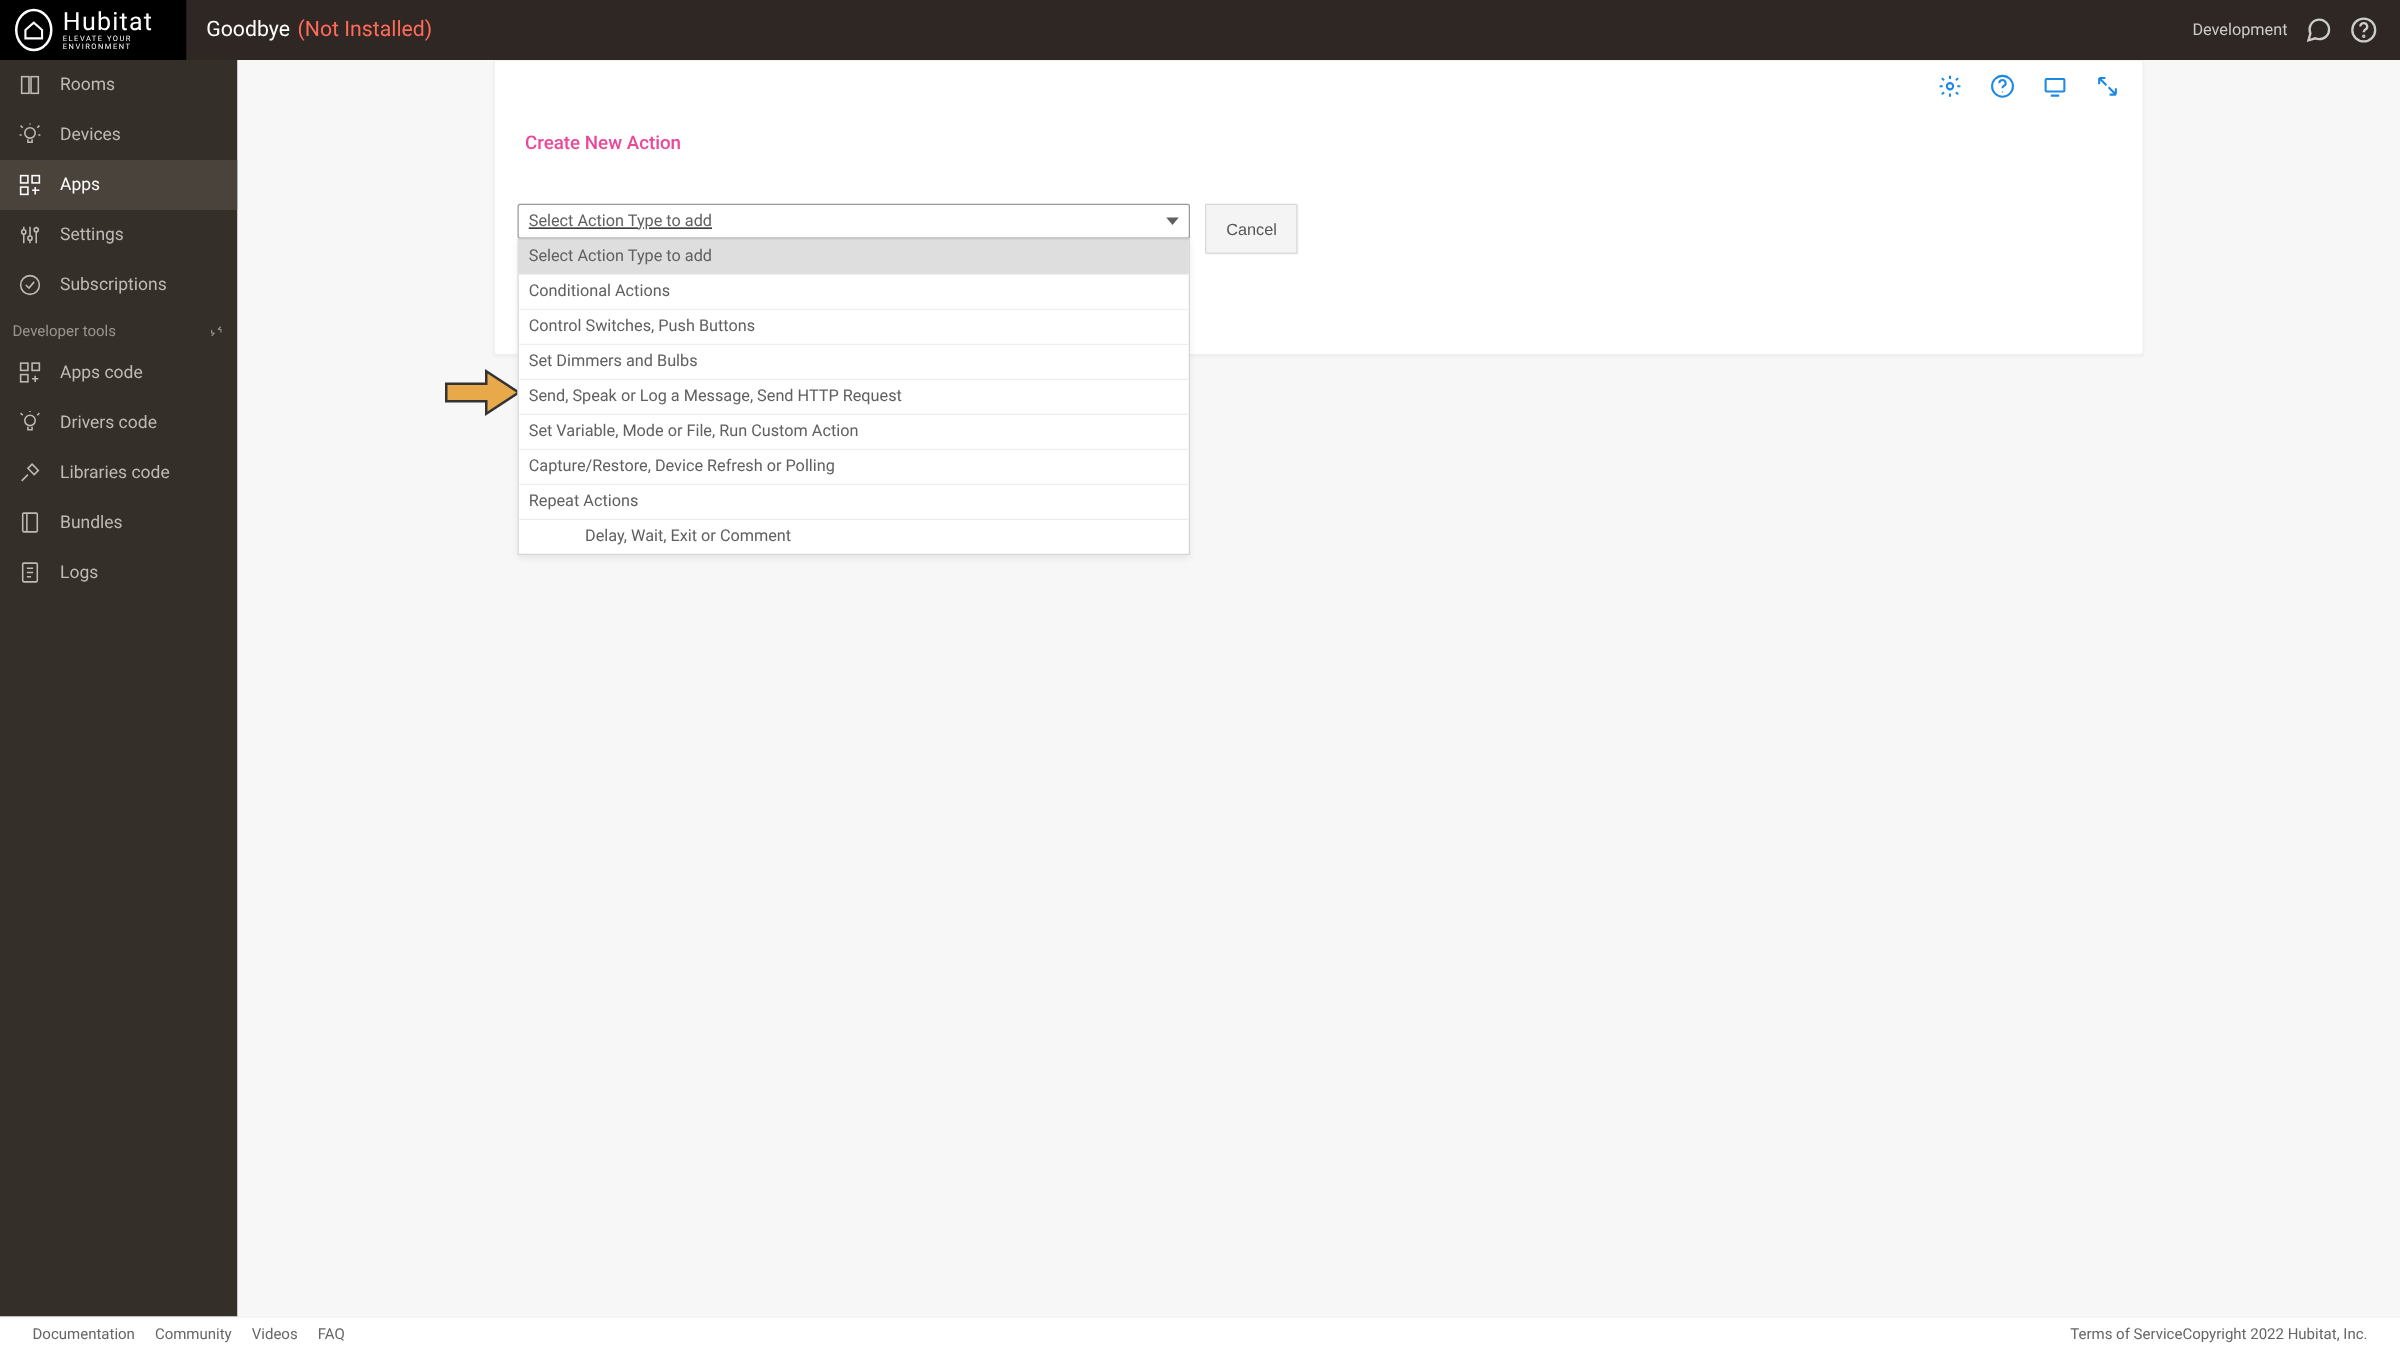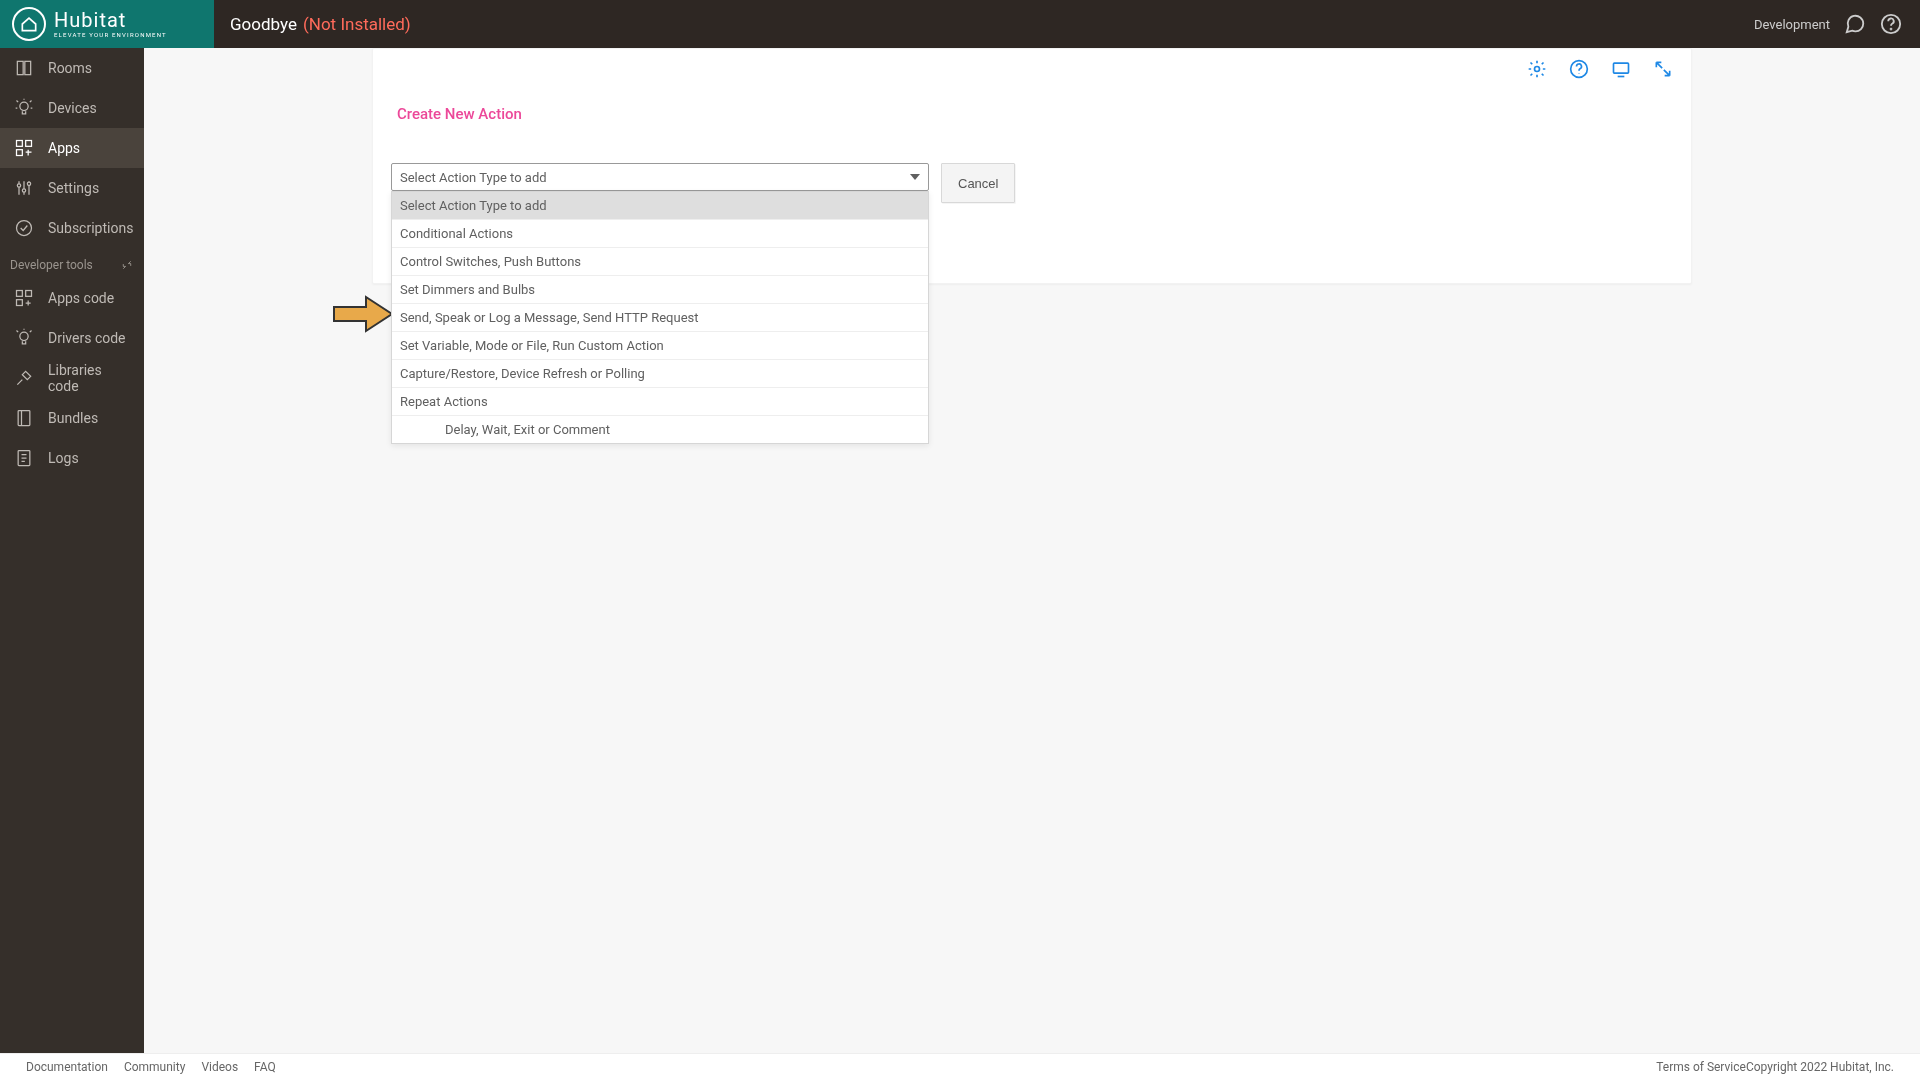--- a/index.html
+++ b/index.html
@@ -1,54 +1,54 @@
 <!DOCTYPE html>
 <html><head>
 <meta charset="utf-8">
 <style>
 * { margin: 0; padding: 0; box-sizing: border-box; }
 body { font-family: -apple-system, BlinkMacSystemFont, "Segoe UI", Roboto, Arial, sans-serif; font-size: 14px; background: #fff; overflow: hidden; }
 
 .app { display: flex; flex-direction: column; height: 100vh; width: 100vw; }
 
 .topbar { height: 48px; background: #2e2723; display: flex; align-items: center; }
-.logo-block { width: 214px; height: 48px; background: #0f766e; display: flex; align-items: center; padding-left: 12px; gap: 8px; }
+.logo-block { width: 149px; height: 48px; background: #000000; display: flex; align-items: center; padding-left: 12px; gap: 8px; justify-content: space-between; }
 .logo-circle { width: 34px; height: 34px; border: 2px solid #fff; border-radius: 50%; display:flex; align-items:center; justify-content:center;}
 .logo-circle svg { display:block; }
 .logo-text { color:#fff; display:flex; flex-direction:column; line-height:1; }
 .logo-word { font-size: 20px; font-weight: 400; letter-spacing: 1px; }
 .logo-sub { font-size: 6px; letter-spacing: 1.2px; margin-top:2px; }
 .page-title { color:#fff; font-size:17px; font-weight:400; padding-left:16px; display:flex; align-items:center; gap:6px;}
 .page-title .status { color: #ff6b5b; }
 .topbar-spacer { flex:1; }
 .topbar-right { display:flex; align-items:center; gap:14px; padding-right:18px; color:#ccc; font-size:13px; }
 .topbar-icon { width:22px; height:22px; display:flex; align-items:center; justify-content:center; color:#ccc; }
 .topbar-icon svg { stroke:#ccc; fill:none; stroke-width:2; }
 
 .body { flex:1; display:flex; min-height:0; position:relative; }
 
-.sidebar { width:144px; background:#352f2a; color:#bfbab5; display:flex; flex-direction:column; font-size:14px; }
+.sidebar { width:190px; background:#352f2a; color:#bfbab5; display:flex; flex-direction:column; font-size:14px; }
 .sidebar .nav-item { display:flex; align-items:center; height:40px; padding:0 14px; gap:14px; cursor:pointer; }
 .sidebar .nav-item.active { background:#4a433c; color:#fff; }
 .sidebar .nav-item svg { width:20px; height:20px; stroke:#bfbab5; fill:none; stroke-width:1.5; flex-shrink:0; }
 .sidebar .nav-item.active svg { stroke:#fff; }
 .sidebar .section-header { font-size:12px; color:#9a948e; padding:10px 10px 6px; display:flex; align-items:center; justify-content:space-between;}
 .sidebar .section-header svg { width:14px; height:14px; stroke:#9a948e; fill:none; stroke-width:2; }
 .sidebar .dev-item { display:flex; align-items:center; height:40px; padding:0 14px; gap:14px; cursor:pointer; }
 .sidebar .dev-item svg { width:20px; height:20px; stroke:#bfbab5; fill:none; stroke-width:1.5; flex-shrink:0;}
 
 .main { flex:1; background:#f7f7f7; padding:0 32px; position:relative; }
 .card { background:#fff; width:100%; max-width:1320px; margin:0 auto; padding:20px 18px 80px 18px; border:1px solid rgba(0,0,0,0.05); border-radius:2px; box-shadow: 0 1px 2px rgba(0,0,0,0.04); position:relative; }
 .card-tools { position:absolute; top:10px; right:18px; display:flex; gap:22px; }
 .card-tools .tool svg { width:20px; height:20px; stroke:#1e88e5; fill:none; stroke-width:2; }
 
 .section-label { color:#ec4899; font-size:15px; font-weight:500; margin-top:36px; margin-left:6px; }
 
 .row { display:flex; align-items:flex-start; gap:12px; margin-top:40px; margin-left:0; }
-.select-wrap { position:relative; width:538px; }
+.select-wrap { position:relative; width:538px;text-decoration:underline; }
 .select-box { border:1px solid #999; border-radius:2px; height:28px; display:flex; align-items:center; justify-content:space-between; padding:0 8px; color:#606060; font-size:13px; background:#fff;}
 .select-box .caret { border-left:5px solid transparent; border-right:5px solid transparent; border-top:6px solid #606060; width:0; height:0; }
 .dropdown { position:absolute; top:28px; left:0; width:100%; border:1px solid #d6d6d6; border-top:1px solid #d6d6d6; background:#fff; z-index:10; box-shadow: 0 2px 6px rgba(0,0,0,0.08);}
 .dropdown .opt { padding:6px 8px; font-size:13px; color:#606060; border-bottom:1px solid #eee; }
 .dropdown .opt:last-child { border-bottom:none;margin-left:45px; }
 .dropdown .opt.highlight { background:#dedede; }
 
 .cancel-btn { height:40px; padding:0 16px; border:1px solid #d8d8d8; background:#f4f4f4; color:#555; font-size:13px; border-radius:1px; cursor:pointer; box-shadow:1px 1px 0 rgba(0,0,0,0.04);}
 
 .arrow-annotation { position:absolute; left:-59px; top:0; transform: translateY(130px); }

